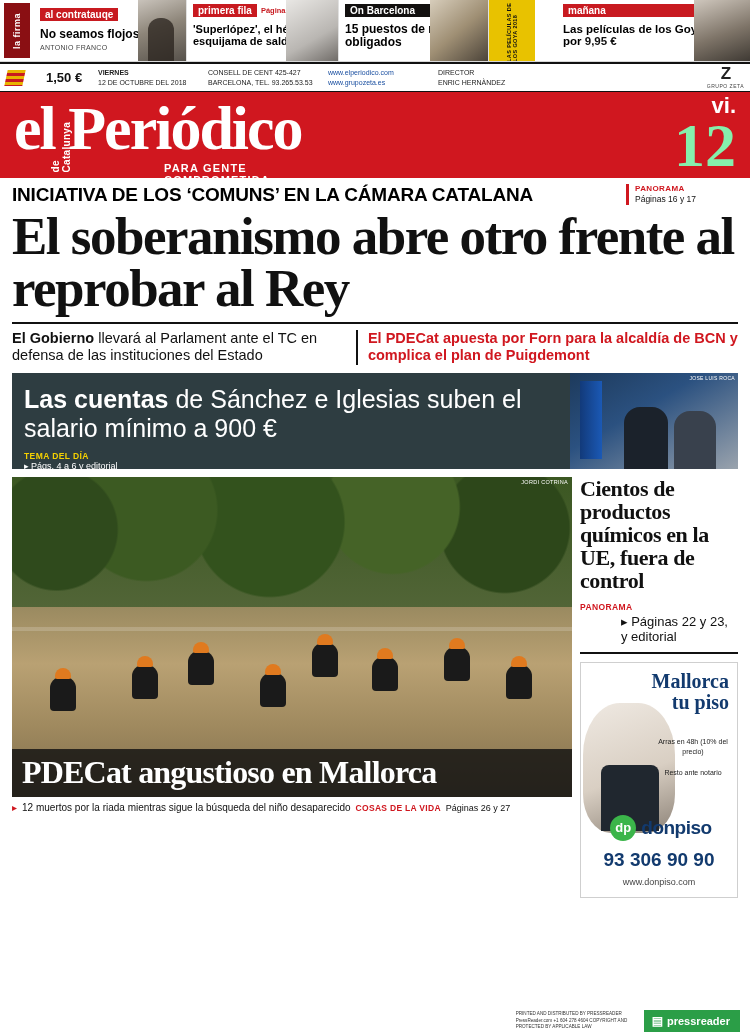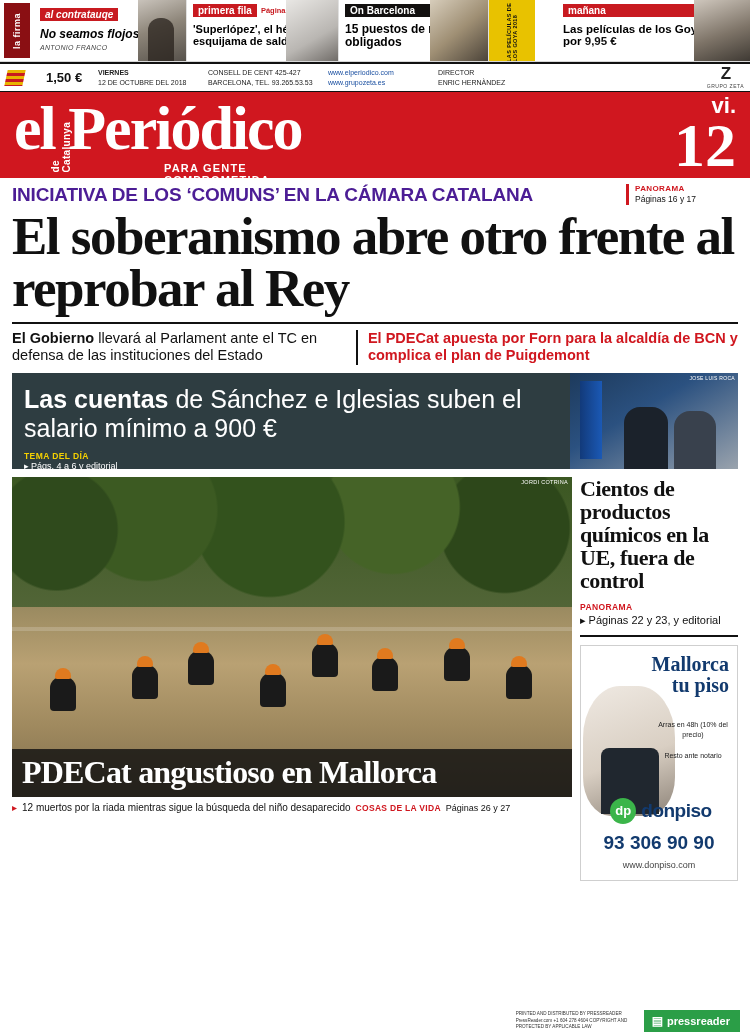--- a/index.html
+++ b/index.html
@@ -30,21 +30,21 @@
   }
   .firma-bar {
     width: 26px; margin: 3px 0 3px 4px;
     background: #8a0f13; color: #fff;
     writing-mode: vertical-rl; transform: rotate(180deg);
     font-weight: bold; font-size: 9px;
     display: flex; align-items: center; justify-content: center;
     letter-spacing: .5px;
   }
 
-  .p1 { width: 148px; padding: 4px 4px 0 2px; font-style: italic; }
+  .p1 { width: 148px; padding: 4px 4px 0 2px; }
   .p1 .tagline {
     background: #c81a20; color: #fff; font-weight: bold;
     font-size: 10px; display: inline-block; padding: 1px 5px;
   }
   .p1 .ttl { font-weight: bold; font-size: 12px; margin-top: 6px; line-height: 1.05; }
   .p1 .byline { font-size: 7px; color: #444; margin-top: 3px; letter-spacing: .3px; }
   .p1 .photo {
     position: absolute; right: 0; top: 0; width: 48px; height: 62px;
     background: linear-gradient(160deg,#c9c3bb 0%,#8d8579 45%,#55504a 100%);
   }
@@ -130,28 +130,28 @@
     font-size: 10px; font-weight: bold; letter-spacing: .3px;
   }
   .logo-tag {
     position: absolute; left: 150px; top: 66px;
     font-size: 11px; font-weight: bold; letter-spacing: 1.2px;
   }
   .dayblock { margin-left: auto; text-align: right; padding-right: 4px; }
   .dayblock .dow { font-size: 22px; font-weight: bold; line-height: 20px; }
   .dayblock .num {
     font-family: "Liberation Serif", serif;
-    font-size: 62px; font-weight: bold; color: #ffffff; line-height: 58px;
+    font-size: 62px; font-weight: bold; color: #86efac; line-height: 58px;
   }
 
   
   .lead { padding: 6px 12px 0 12px; }
   .kicker-row { display: flex; align-items: flex-start; }
   .kicker {
-    color: #4c1d95; font-weight: bold; font-size: 19px;
+    color: #000000; font-weight: bold; font-size: 19px;
     letter-spacing: -.2px; flex: 1;
   }
   .kicker-ref {
     border-left: 3px solid #d0171f; padding-left: 6px; width: 112px;
     line-height: 1.25;
   }
   .kicker-ref .k1 { color: #d0171f; font-weight: bold; font-size: 8px; letter-spacing: .4px; }
   .kicker-ref .k2 { font-size: 8.5px; color: #111; }
   .headline {
     font-family: "Liberation Serif", serif;
@@ -248,21 +248,21 @@
   .photo-sub .arrow { color: #d0171f; }
   .photo-sub .sec { color: #d0171f; font-weight: bold; font-size: 8.5px; letter-spacing: .3px; }
   .photo-sub .pags { font-size: 9px; }
 
   .side-col { flex: 1; }
   .side-head {
     font-family: "Liberation Serif", serif; font-weight: bold;
     font-size: 22px; line-height: 23px; color: #111; letter-spacing: -.4px;
   }
   .side-sec { color: #d0171f; font-weight: bold; font-size: 8.5px; margin-top: 10px; letter-spacing: .4px; }
-  .side-pag { font-size: 11px; color: #111; margin-top: 2px; }
+  .side-pag { font-size: 13px; color: #111; margin-top: 2px; margin-left: 41px; }
   .side-rule { height: 2px; background: #111; margin: 8px 0 8px 0; }
 
   .ad {
     border: 1px solid #cfcfcf; position: relative; height: 236px; overflow: hidden;
     background: #fff;
   }
   .ad .ad-title {
     font-family: "Liberation Serif", serif; font-weight: bold;
     text-align: right; font-size: 20px; line-height: 21px; color: #123a6e;
     padding: 8px 8px 0 8px;

